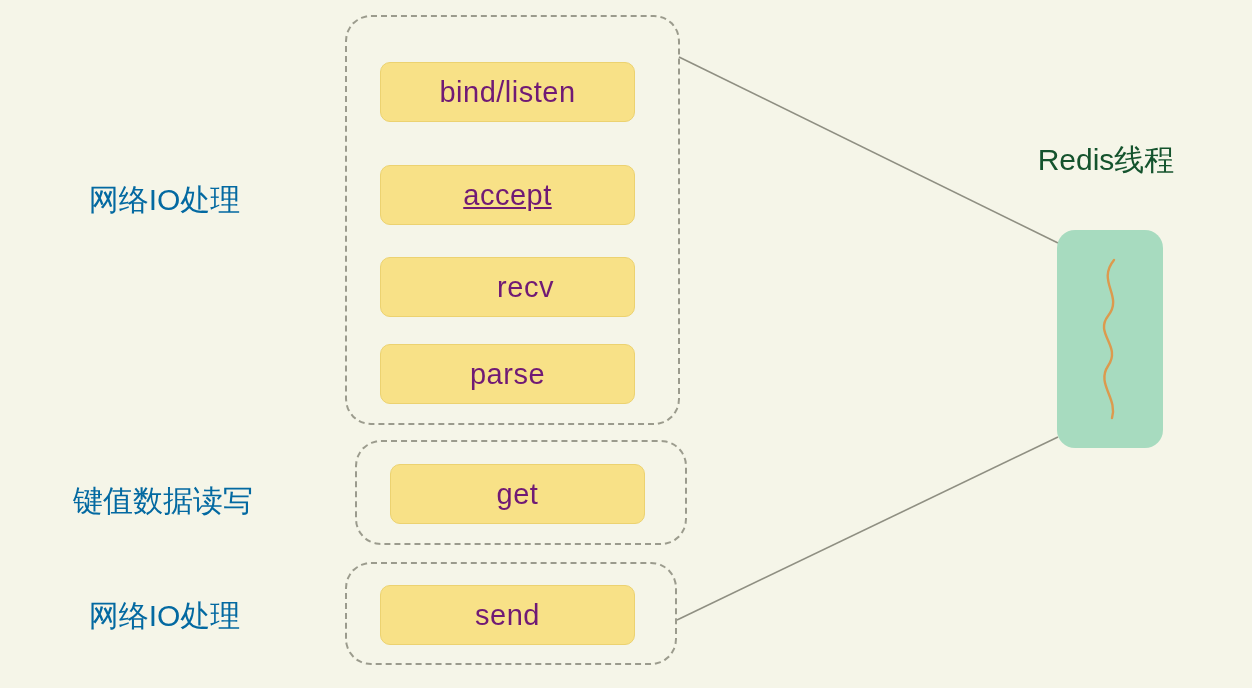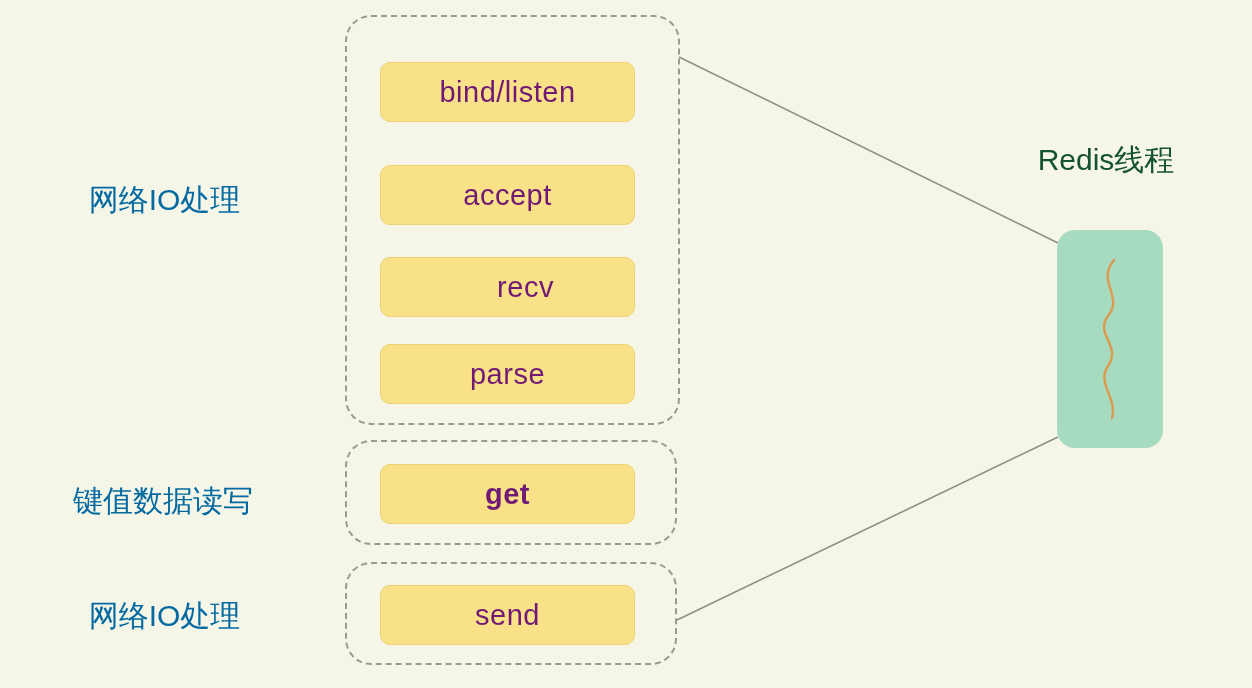--- a/index.html
+++ b/index.html
@@ -42,25 +42,25 @@
     border: 1px solid #ecd270;
     border-radius: 10px;
     display: flex;
     align-items: center;
     justify-content: center;
     color: #701a75;
     font-size: 29px;
     letter-spacing: 0.5px;
   }
   .group-top    { left: 345px; top: 15px;  width: 335px; height: 410px; }
-  .group-mid    { left: 345px; top: 440px; width: 332px; height: 105px; font-weight: bold; }
+  .group-mid    { left: 355px; top: 440px; width: 332px; height: 105px; }
   .group-bottom { left: 345px; top: 562px; width: 332px; height: 103px; }
 
   .group-top .chip-0 { top: 45px; }
-  .group-top .chip-1 { top: 148px; }
+  .group-top .chip-1 { top: 148px; text-decoration: underline; }
   .group-top .chip-2 { top: 240px; padding-left: 36px; }
   .group-top .chip-3 { top: 327px; }
   .group-mid .chip-0    { top: 22px; }
   .group-bottom .chip-0 { top: 21px; }
 
   .label-net-top { left: 62px;  top: 180px; width: 205px; }
   .label-kv      { left: 52px;  top: 481px; width: 222px; }
   .label-net-bot { left: 62px;  top: 596px; width: 205px; }
   .label-redis   { left: 1000px; top: 140px; width: 212px; color: #14532d; }
 

